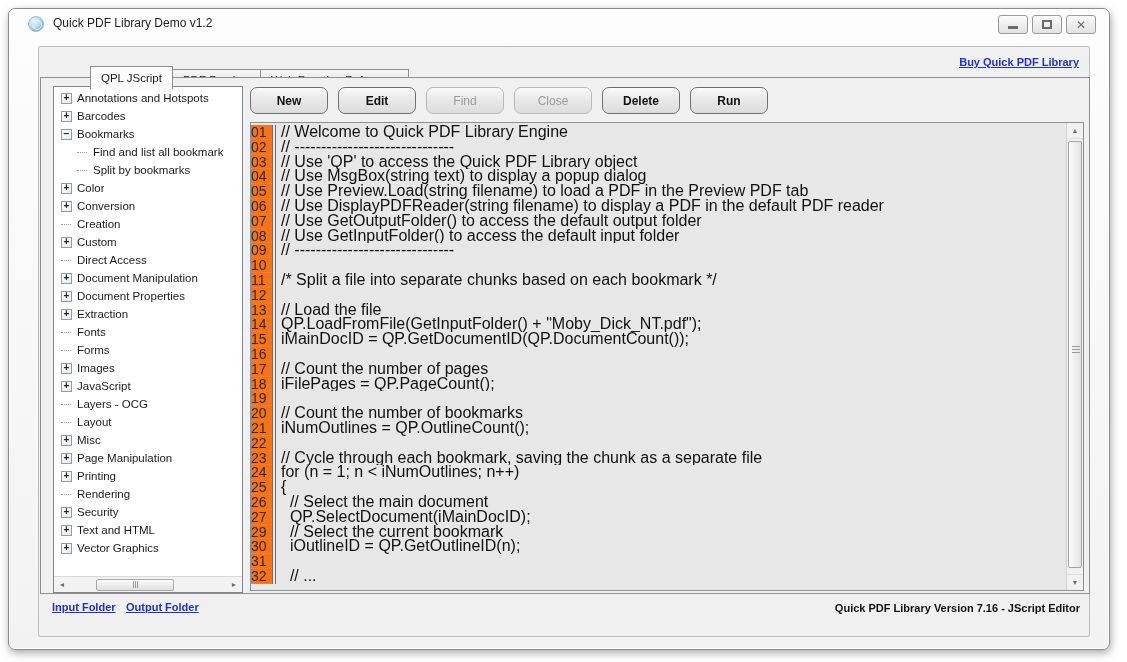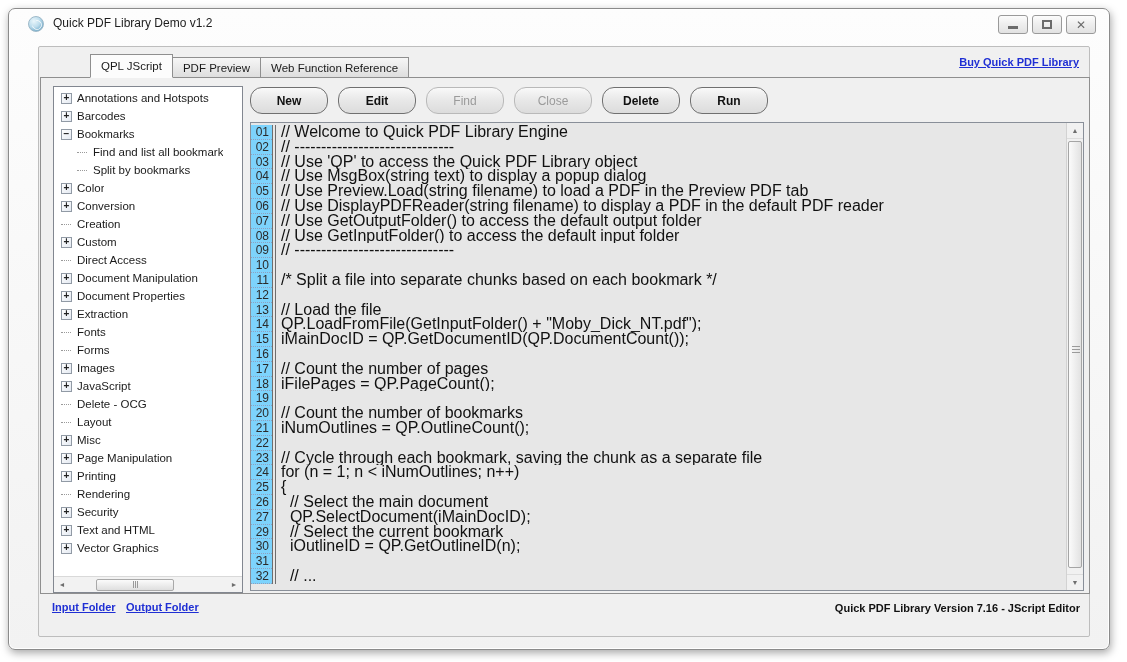--- a/index.html
+++ b/index.html
@@ -23,21 +23,21 @@
     background:linear-gradient(#fcfcfc,#efefef 45%,#e2e2e2);display:flex;align-items:center;justify-content:center;}
   .glyph-min{width:10px;height:3px;background:#6b6b6b;margin-top:6px;}
   .glyph-max{width:10px;height:9px;border:2px solid #6b6b6b;}
   .glyph-close{font-size:12px;color:#6b6b6b;font-weight:bold;line-height:1;}
 
   
   .inner-panel{position:absolute;left:29px;top:37px;width:1052px;height:591px;
     background:#f0f0f0;border:1px solid #bdbdbd;border-radius:2px;}
 
   
-  .tabstrip{position:absolute;left:7px;top:7px;height:24px;display:flex;align-items:flex-end;padding-left:44px;}
+  .tabstrip{position:absolute;left:7px;top:19px;height:24px;display:flex;align-items:flex-end;padding-left:44px;}
   .tab{height:21px;padding:0 10px;display:flex;align-items:center;font-size:11.5px;color:#1a1a1a;
     background:linear-gradient(#f6f6f6,#dedede);border:1px solid #8f8f8f;border-left-width:0;}
   .tab:first-child{border-left-width:1px;}
   .tab.active{height:24px;background:#fcfcfc;border-bottom:1px solid #fcfcfc;position:relative;z-index:2;
     border-left-width:1px;}
   .buy-link{position:absolute;right:10px;top:9px;font-size:11px;font-weight:700;color:#1f2fd4;
     text-decoration:underline;cursor:pointer;}
 
   
   .tab-body{position:absolute;left:1px;top:30px;width:1050px;height:517px;
@@ -58,43 +58,43 @@
   .tree-hscroll{position:absolute;left:0;right:0;bottom:0;height:16px;background:#f2f2f2;
     border-top:1px solid #d9d9d9;display:flex;align-items:center;}
   .hs-arrow{width:16px;height:16px;display:flex;align-items:center;justify-content:center;
     font-size:7px;color:#6e6e6e;background:#f2f2f2;}
   .hs-thumb{height:12px;width:78px;margin-left:26px;border:1px solid #a9a9a9;border-radius:2px;
     background:linear-gradient(#fbfbfb,#dfdfdf);display:flex;align-items:center;justify-content:center;gap:1px;}
   .hs-thumb i{display:block;width:1px;height:7px;background:#9a9a9a;}
 
   
   .toolbar{position:absolute;left:209px;top:9px;display:flex;gap:10px;}
-  .btn{width:78px;height:27px;border-radius:12px;font-size:12px;font-weight:700;
+  .btn{width:78px;height:27px;border-radius:7px;font-size:12px;font-weight:700;
     display:flex;align-items:center;justify-content:center;
     background:linear-gradient(#f9f9f9,#e8e8e8 48%,#dcdcdc);}
   .btn.enabled{border:1px solid #707070;color:#111;}
   .btn.disabled{border:1px solid #b9b9b9;color:#9b9b9b;font-weight:400;}
 
   
   .editor{position:absolute;left:209px;top:44px;width:834px;height:469px;background:#e7e7e7;
     border:1px solid #898f99;overflow:hidden;}
   .code-scroll{position:absolute;right:0;top:0;width:17px;bottom:0;background:#f1f1f1;border-left:1px solid #d2d2d2;}
   .vs-arrow{position:absolute;left:0;width:16px;height:16px;display:flex;align-items:center;justify-content:center;
     font-size:7px;color:#6e6e6e;}
   .vs-up{top:0;border-bottom:1px solid #ddd;}
   .vs-down{bottom:0;border-top:1px solid #ddd;}
   .vs-thumb{position:absolute;left:1px;top:18px;bottom:22px;width:14px;border:1px solid #a5a5a5;border-radius:2px;
     background:linear-gradient(90deg,#fbfbfb,#e2e2e2);}
   .vs-grip{position:absolute;left:3px;top:48%;width:8px;}
   .vs-grip i{display:block;height:1px;background:#9a9a9a;margin-bottom:2px;}
 
   .code-lines{position:absolute;left:0;top:2px;right:17px;bottom:0;overflow:hidden;}
   .code-row{display:flex;height:14.8px;align-items:stretch;}
-  .ln{flex:0 0 21px;background:#7dd3fc;border-bottom:1px dotted #8fa0bf;
-    font-size:12px;color:#2a2a2a;text-align:right;padding:1px 3px 0 0;line-height:13px;}
+  .ln{flex:0 0 21px;background:#f97316;border-bottom:1px dotted #8fa0bf;
+    font-size:14px;color:#2a2a2a;text-align:left;padding:1px 3px 0 0;line-height:13px;}
   .sep{flex:0 0 4px;border-left:1px solid #6e6e6e;border-right:1px solid #6e6e6e;}
   .ct{flex:1;font-size:16px;color:#111;line-height:14.8px;white-space:pre;padding-left:5px;overflow:hidden;}
 
   
   .footer-link{position:absolute;font-size:11px;font-weight:700;color:#1f2fd4;text-decoration:underline;cursor:pointer;}
   .link-input{left:13px;top:554px;}
   .link-output{left:87px;top:554px;}
   .status-text{position:absolute;right:9px;top:555px;font-size:11px;font-weight:700;color:#111;}
 </style>
 </head>
@@ -195,21 +195,21 @@
             <div class="tree-row">
               <span class="tbox">+</span>
               <span class="tree-label">Images</span>
             </div>
             <div class="tree-row">
               <span class="tbox">+</span>
               <span class="tree-label">JavaScript</span>
             </div>
             <div class="tree-row">
               <span class="tleaf"></span>
-              <span class="tree-label">Delete - OCG</span>
+              <span class="tree-label">Layers - OCG</span>
             </div>
             <div class="tree-row">
               <span class="tleaf"></span>
               <span class="tree-label">Layout</span>
             </div>
             <div class="tree-row">
               <span class="tbox">+</span>
               <span class="tree-label">Misc</span>
             </div>
             <div class="tree-row">

